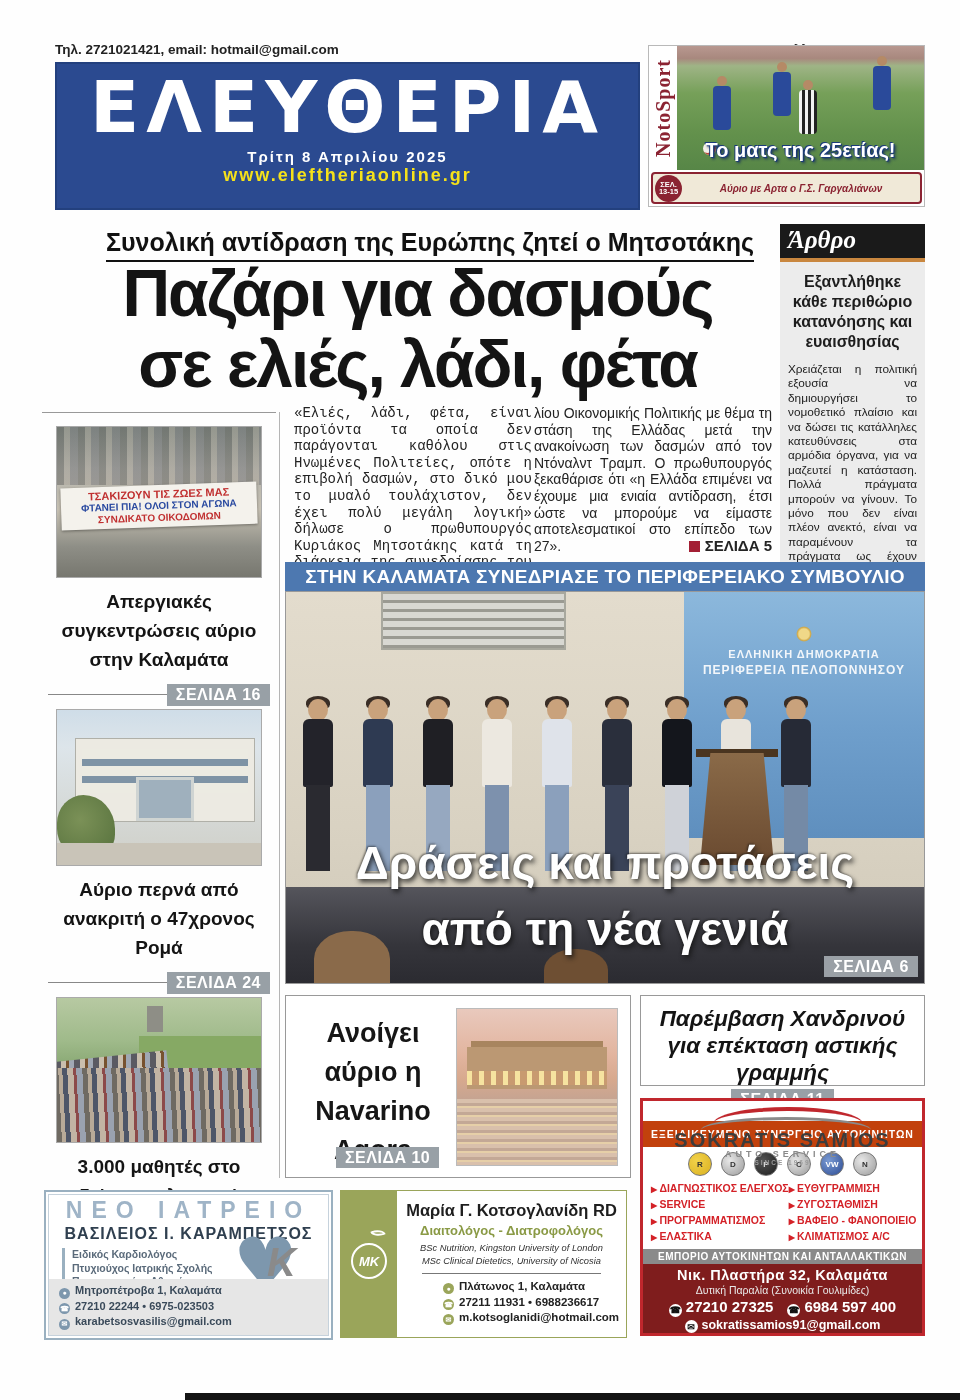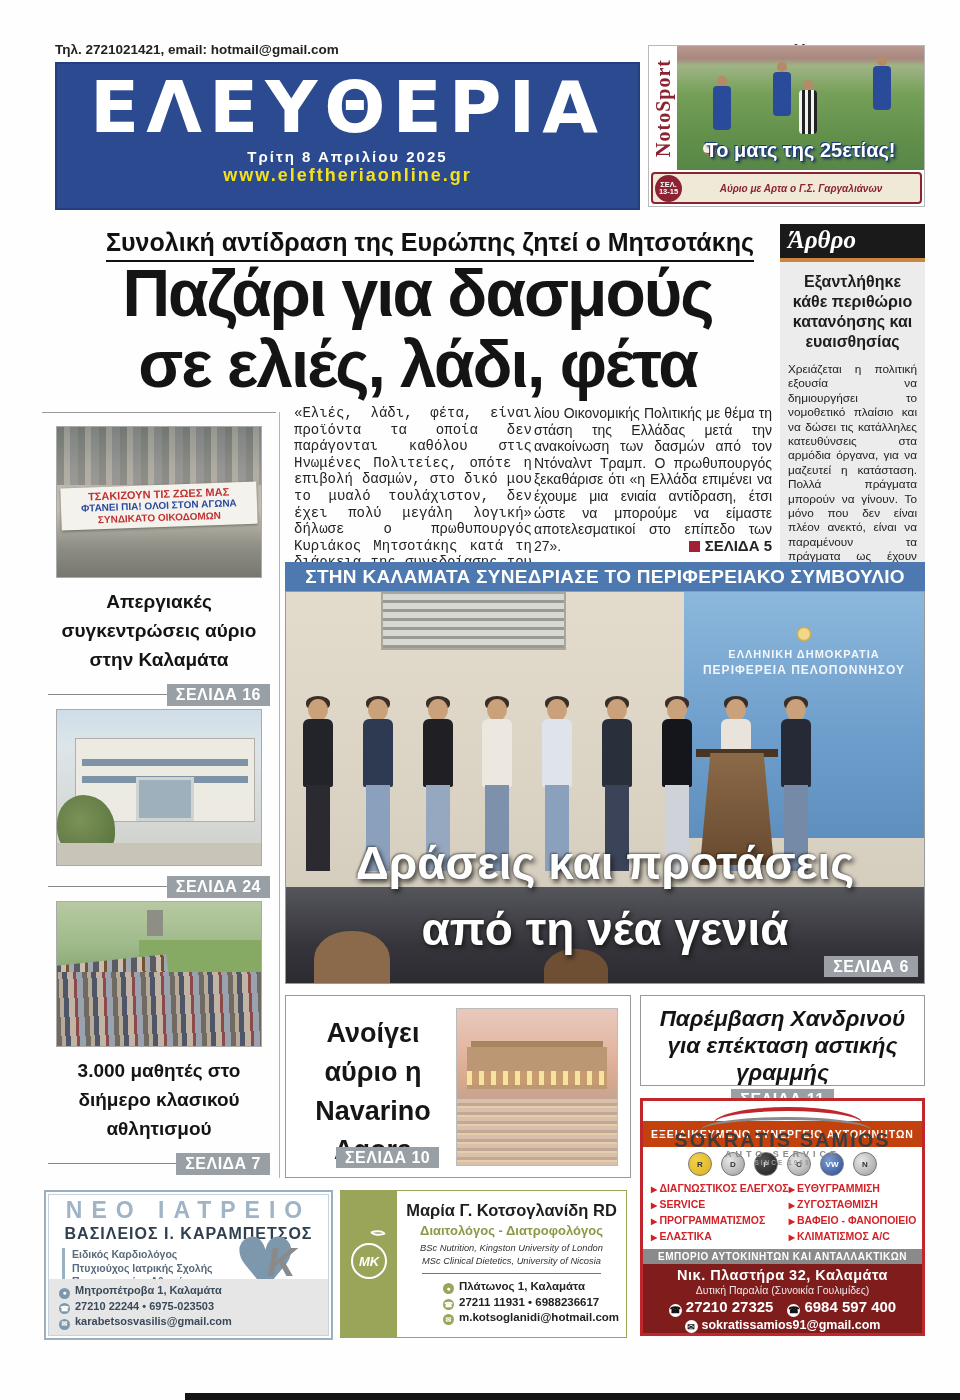--- a/index.html
+++ b/index.html
@@ -332,20 +332,21 @@
 
     <div class="sb-item">
       <div class="sb-photo ph-court">
         <div class="court-bldg">
           <div class="court-win"></div>
           <div class="court-door"></div>
         </div>
         <div class="court-tree"></div>
         <div class="court-ground"></div>
       </div>
+      <div class="sb-caption">Αύριο περνά από ανακριτή ο 47χρονος Ρομά</div>
       <div class="sb-pageline">
         <span class="pbadge">ΣΕΛΙΔΑ 24</span>
       </div>
     </div>
 
     <div class="sb-item">
       <div class="sb-photo ph-stadium">
         <div class="stad-mon"></div>
         <div class="stad-field"></div>
         <div class="stad-crowd2"></div>

